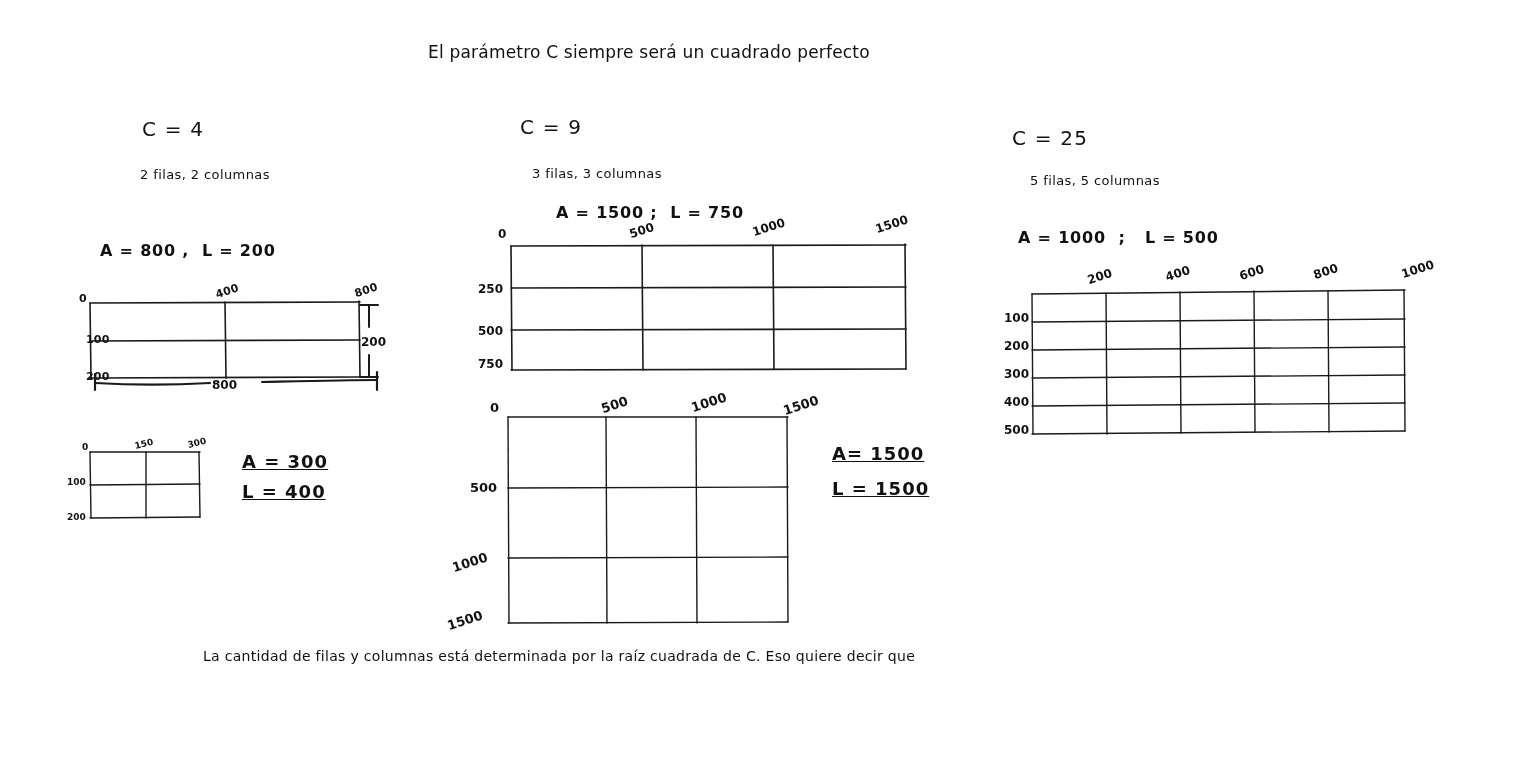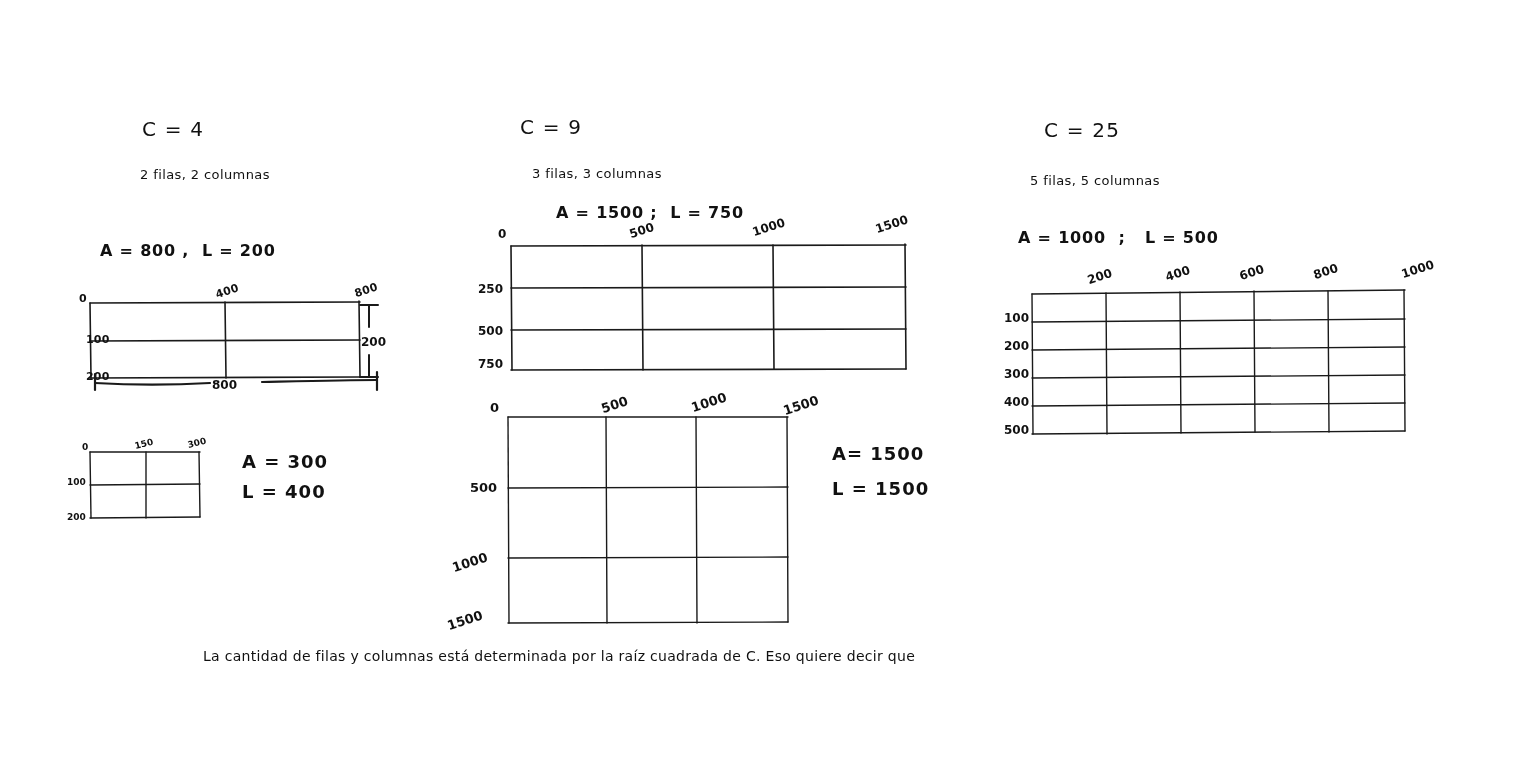--- a/index.html
+++ b/index.html
@@ -40,20 +40,21 @@
   }
   .al-label {
     font-size: 16px;
     letter-spacing: 0.8px;
     font-weight: 600;
   }
   .al-label-big {
     font-size: 18px;
     letter-spacing: 1px;
     font-weight: 600;
+    text-decoration: underline;
   }
   .tick {
     font-size: 11px;
     font-weight: 700;
     letter-spacing: 0.2px;
   }
   .tick-sm {
     font-size: 9px;
     font-weight: 700;
   }
@@ -78,20 +79,21 @@
     stroke: #1a1a1a;
     fill: none;
     stroke-linecap: round;
   }
 </style>
 </head>
 <body>
 
 <div id="canvas">
 
+  <div class="abs txt title" style="left:428px; top:42px;">El parámetro C siempre será un cuadrado perfecto</div>
 
   <div class="abs txt c-label" style="left:98px; top:117px;margin-left:44px;">C = 4</div>
   <div class="abs txt sub-label" style="left:140px; top:167px;">2 filas, 2 columnas</div>
 
   <div class="abs txt al-label" style="left:100px; top:241px;">A = 800 ,  L = 200</div>
 
   <div class="abs" style="left:88px; top:300px;">
     <svg width="280" height="85" viewBox="0 0 280 85">
       <path class="grid-stroke" stroke-width="1.6" d="M2,3 L272,2"></path>
       <path class="grid-stroke" stroke-width="1.6" d="M2,41 L272,40"></path>
@@ -189,21 +191,21 @@
   <div class="abs txt tick-lg rot-neg" style="left:604px; top:401px;">500</div>
   <div class="abs txt tick-lg rot-neg" style="left:694px; top:400px;">1000</div>
   <div class="abs txt tick-lg rot-neg" style="left:786px; top:403px;">1500</div>
   <div class="abs txt tick-lg" style="left:470px; top:480px;">500</div>
   <div class="abs txt tick-lg rot-neg" style="left:455px; top:560px;">1000</div>
   <div class="abs txt tick-lg rot-neg" style="left:450px; top:618px;">1500</div>
 
   <div class="abs txt al-label-big" style="left:832px; top:443px;">A= 1500</div>
   <div class="abs txt al-label-big" style="left:832px; top:478px;">L = 1500</div>
 
-  <div class="abs txt c-label" style="left:1012px; top:118px;margin-left:32px;">C = 25</div>
+  <div class="abs txt c-label" style="left:1012px; top:126px;">C = 25</div>
   <div class="abs txt sub-label" style="left:1030px; top:173px;">5 filas, 5 columnas</div>
 
   <div class="abs txt al-label" style="left:1018px; top:228px;">A = 1000  ;   L = 500</div>
 
   <div class="abs" style="left:1030px; top:288px;">
     <svg width="390" height="152" viewBox="0 0 390 152">
       <path class="grid-stroke" stroke-width="1.4" d="M2,6 L375,2"></path>
       <path class="grid-stroke" stroke-width="1.4" d="M2,34 L375,31"></path>
       <path class="grid-stroke" stroke-width="1.4" d="M2,62 L375,59"></path>
       <path class="grid-stroke" stroke-width="1.4" d="M2,90 L375,87"></path>

